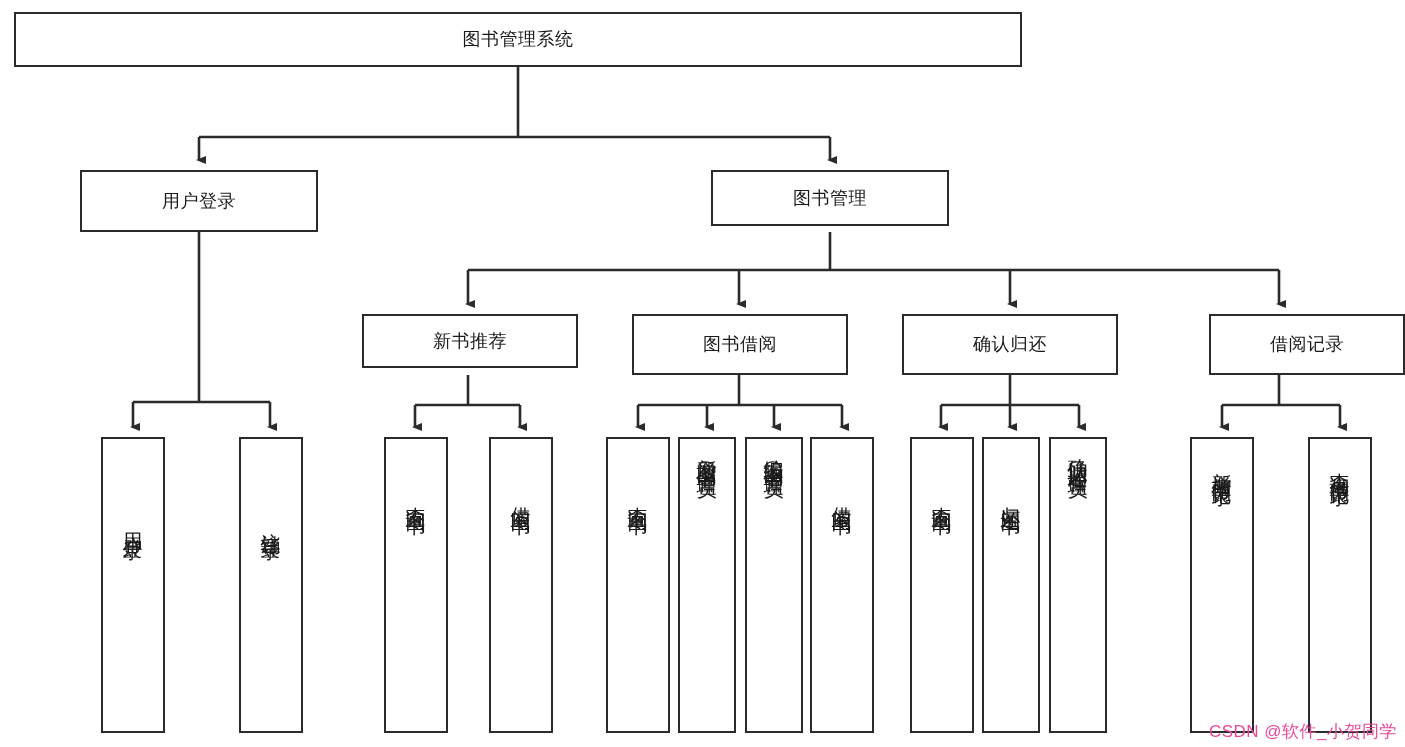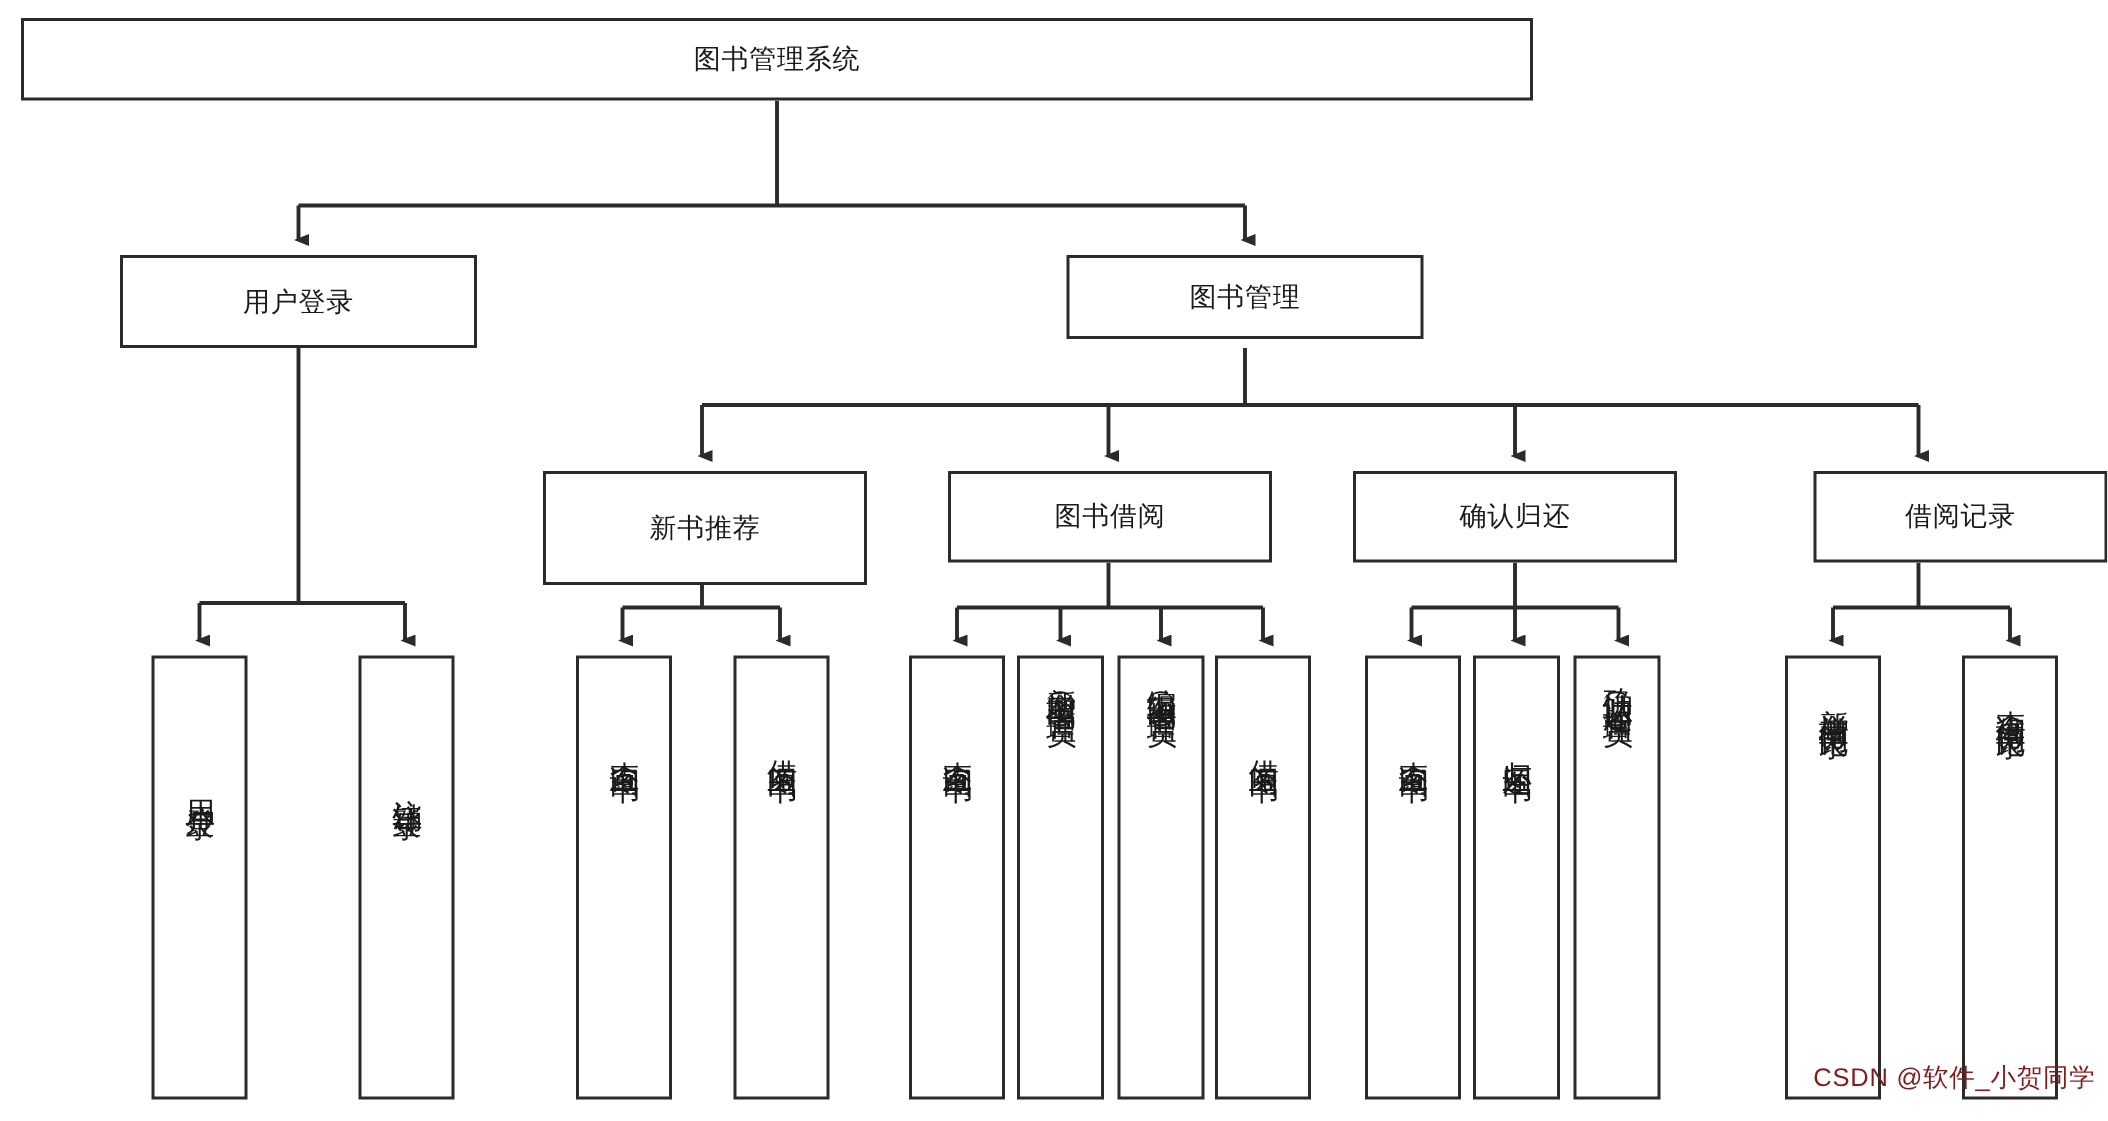--- a/index.html
+++ b/index.html
@@ -54,23 +54,23 @@
     line-height: 1;
     white-space: nowrap;
   }
   .node.leaf.shift-mid .label { margin-top: 78px; }
   .node.leaf.shift-small .label { margin-top: 52px; }
   .node.leaf.shift-tiny .label { margin-top: 18px; }
   .node.leaf.shift-none .label { margin-top: 4px; }
   .watermark {
     position: absolute;
     right: 8px;
-    bottom: 17px;
+    bottom: 4px;
     font-size: 17px;
-    color: #7f1d1d;
+    color: #ec4899;
     letter-spacing: 0.5px;
     white-space: nowrap;
     user-select: none;
   }
 </style>
 </head>
 <body>
 
 <div id="canvas">
 
@@ -128,21 +128,21 @@
     <span class="label">图书管理系统</span>
   </div>
 
   <div class="node" style="left:80px; top:170px; width:238px; height:62px;">
     <span class="label">用户登录</span>
   </div>
   <div class="node" style="left:711px; top:170px; width:238px; height:56px;">
     <span class="label">图书管理</span>
   </div>
 
-  <div class="node" style="left:362px; top:314px; width:216px; height:76px;text-align:center;">
+  <div class="node" style="left:362px; top:314px; width:216px; height:54px;text-align:center;">
     <span class="label">新书推荐</span>
   </div>
   <div class="node" style="left:632px; top:314px; width:216px; height:61px;align-items:center;">
     <span class="label">图书借阅</span>
   </div>
   <div class="node" style="left:902px; top:314px; width:216px; height:61px;">
     <span class="label">确认归还</span>
   </div>
   <div class="node" style="left:1209px; top:314px; width:196px; height:61px;">
     <span class="label">借阅记录</span>

